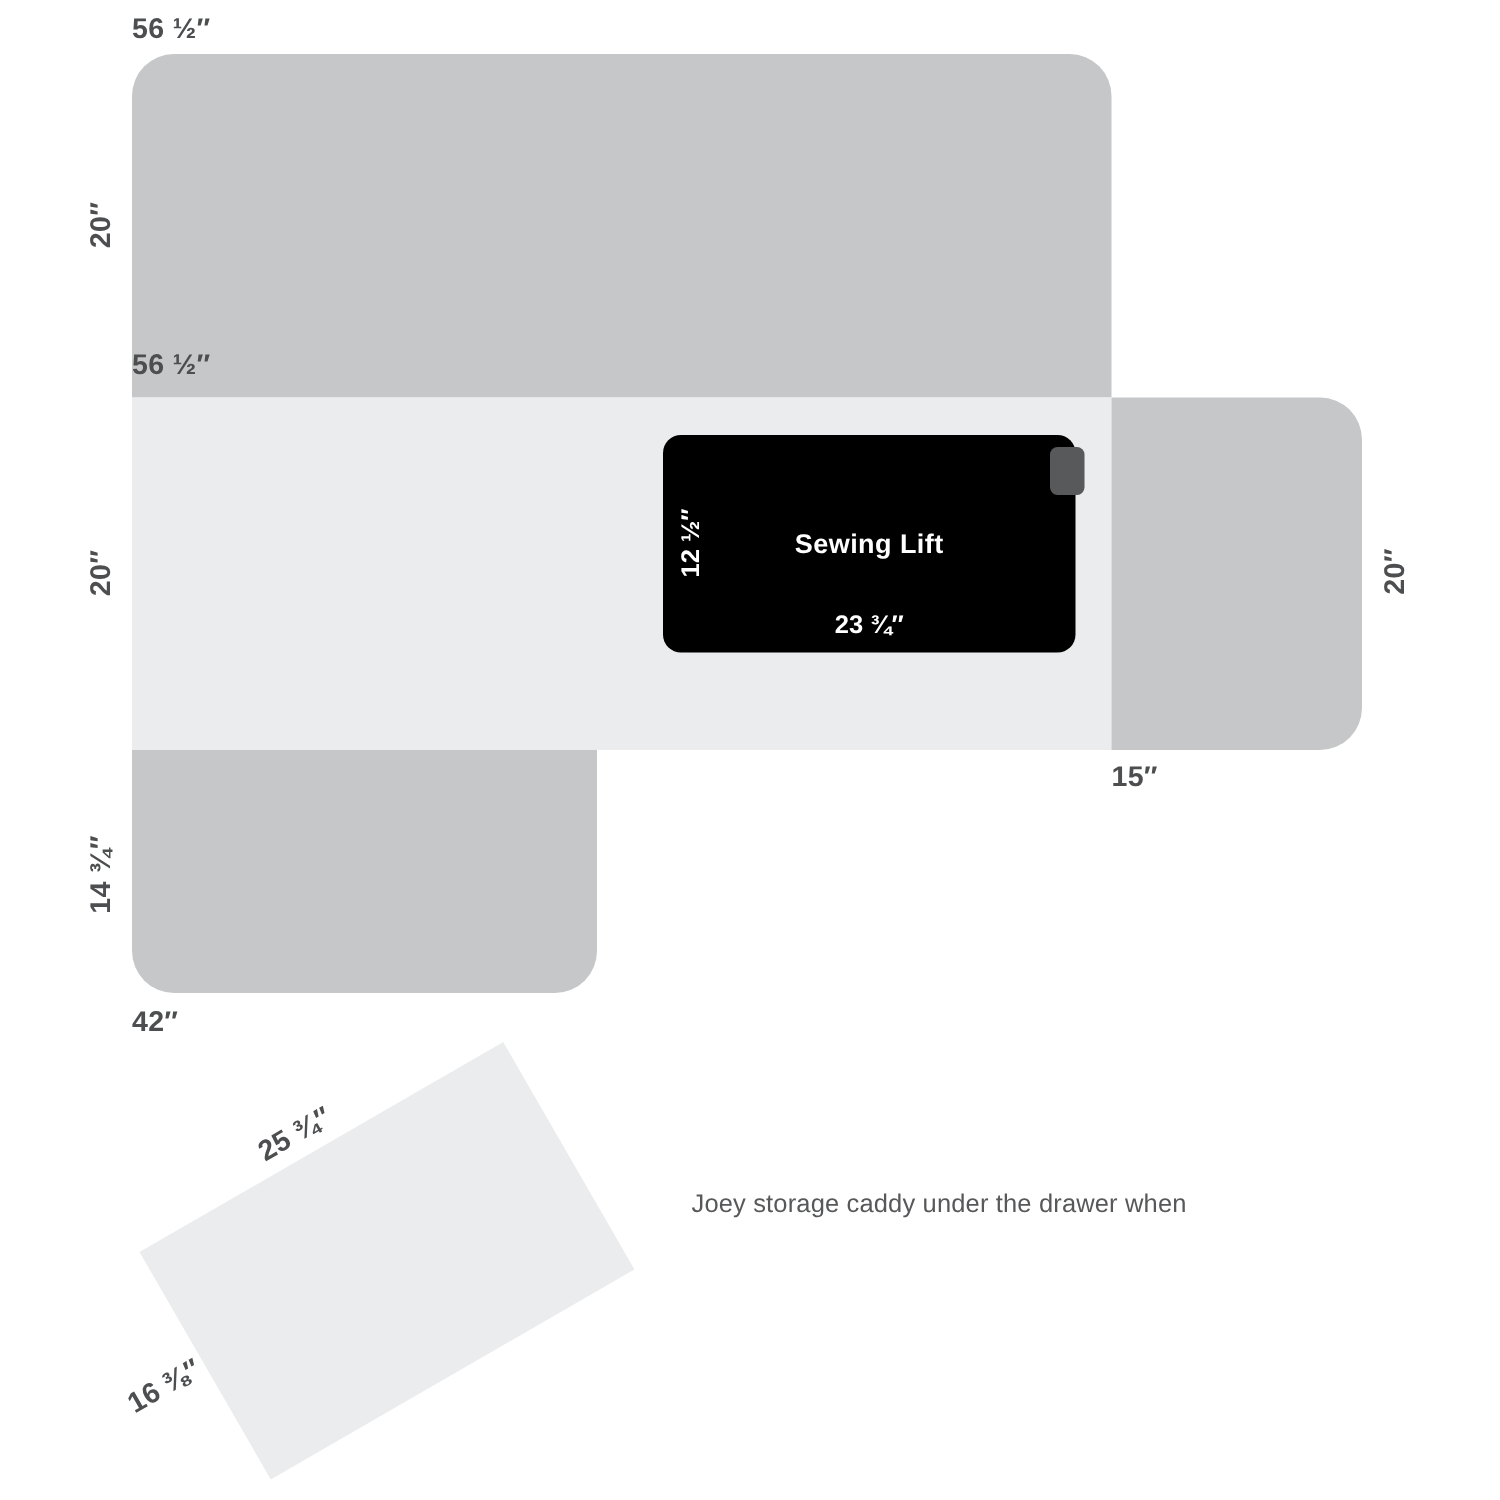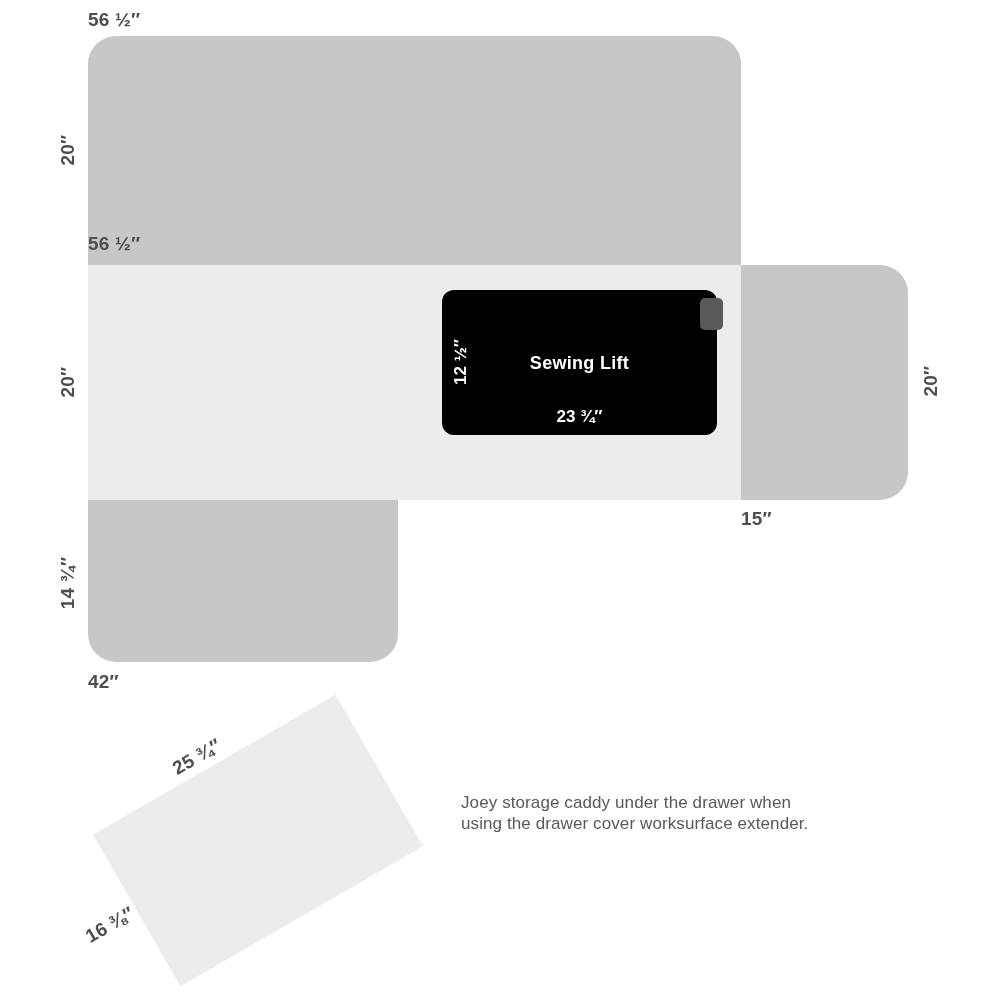--- a/index.html
+++ b/index.html
@@ -91,16 +91,15 @@
   <div class="dim vlabel" style="left:68px; top:583px;">14 ¾″</div>
 
   <div class="dim dim-center" style="left:88px; top:671px; width:310px;">42″</div>
 
   <div class="dim tilt" style="left:197px; top:757px;">25 ¾″</div>
 
   <div class="dim tilt" style="left:110px; top:925px;">16 ⅜″</div>
 
   <div class="note">
     <div>Joey storage caddy under the drawer when</div>
-    <div>using the drawer cover worksurface extender.</div>
   </div>
 
 </div>
 
 </body></html>

